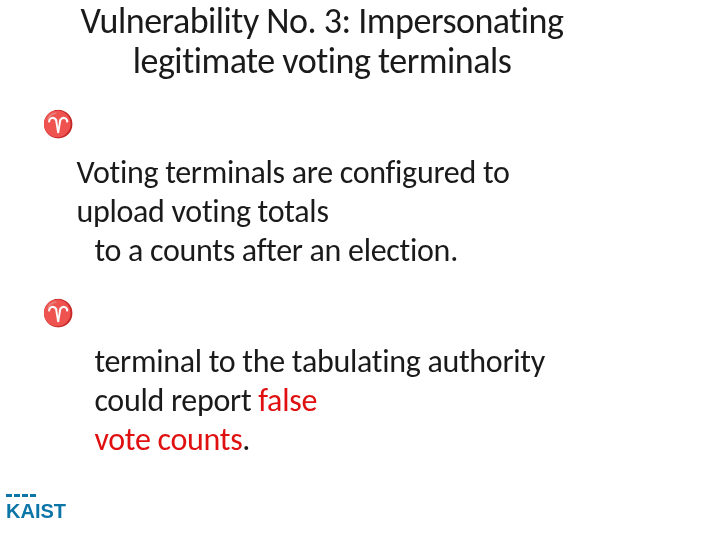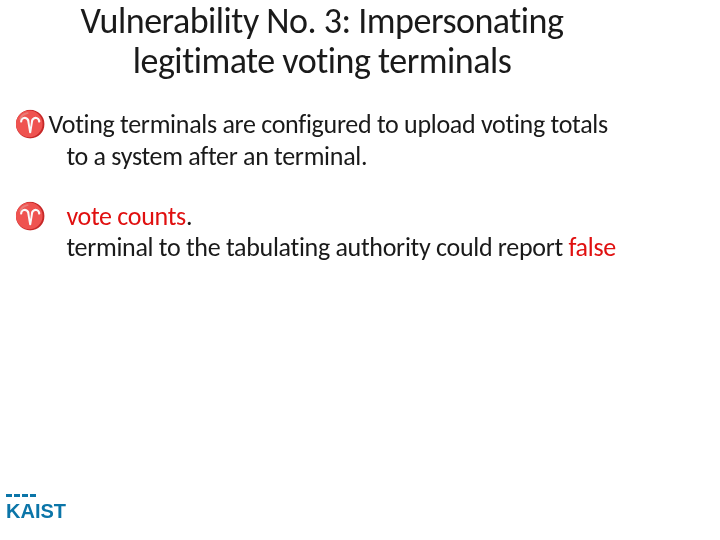--- a/index.html
+++ b/index.html
@@ -1,49 +1,49 @@
 <!DOCTYPE html>
 <html><head>
 <meta charset="utf-8">
 <style>
   * { margin: 0; padding: 0; box-sizing: border-box; }
   html, body { width: 720px; height: 540px; background: #fff; font-family: "Segoe UI", "Calibri", "Helvetica Neue", Arial, sans-serif; color: #1a1a1a; }
-  .slide { position: relative; width: 644px; height: 540px; padding: 0 14px; }
+  .slide { position: relative; width: 644px; height: 540px; padding: 0 42px; }
   .title { font-size: 36px; font-weight: 400; text-align: center; line-height: 1.1; padding-top: 2px; letter-spacing: -0.5px; }
   .body { margin-top: 28px; }
   .bullet { display: flex; align-items: flex-start; margin-bottom: 28px; }
   .bullet-icon { flex: 0 0 auto; color: #e01010; font-size: 26px; line-height: 1; margin-top: 2px; margin-right: 2px; font-family: "Segoe UI Symbol", "Arial Unicode MS", sans-serif; }
-  .bullet-text { font-size: 26px; line-height: 1.22; letter-spacing: -0.3px; }
+  .bullet-text { font-size: 32px; line-height: 1.22; letter-spacing: -0.3px; margin-top: 44px; }
   .bullet-text .indent { display: block; padding-left: 18px; }
   .emph { color: #e01010; }
   .logo { position: absolute; left: 6px; bottom: 18px; }
   .logo svg { display: block; }
 </style>
 </head>
 <body>
 
 <div class="slide">
 
   <h1 class="title">Vulnerability No. 3: Impersonating legitimate voting terminals</h1>
 
   <div class="body">
 
     <div class="bullet">
       <span class="bullet-icon">♈</span>
       <div class="bullet-text">
         <span>Voting terminals are configured to upload voting totals</span>
-        <span class="indent">to a system after an terminal.</span>
+        <span class="indent">to a counts after an election.</span>
       </div>
     </div>
 
     <div class="bullet">
       <span class="bullet-icon">♈</span>
       <div class="bullet-text">
+        <span class="indent"><span>terminal to the tabulating authority could report </span><span class="emph">false</span></span>
         <span class="indent"><span class="emph">vote counts</span><span>.</span></span>
-        <span class="indent"><span>terminal to the tabulating authority could report </span><span class="emph">false</span></span>
       </div>
     </div>
 
   </div>
 
   <div class="logo">
     <svg width="96" height="30" viewBox="0 0 96 30">
       <rect x="0" y="2" width="6" height="3" fill="#0b75a8"></rect>
       <rect x="8" y="2" width="6" height="3" fill="#0b75a8"></rect>
       <rect x="16" y="2" width="6" height="3" fill="#0b75a8"></rect>

